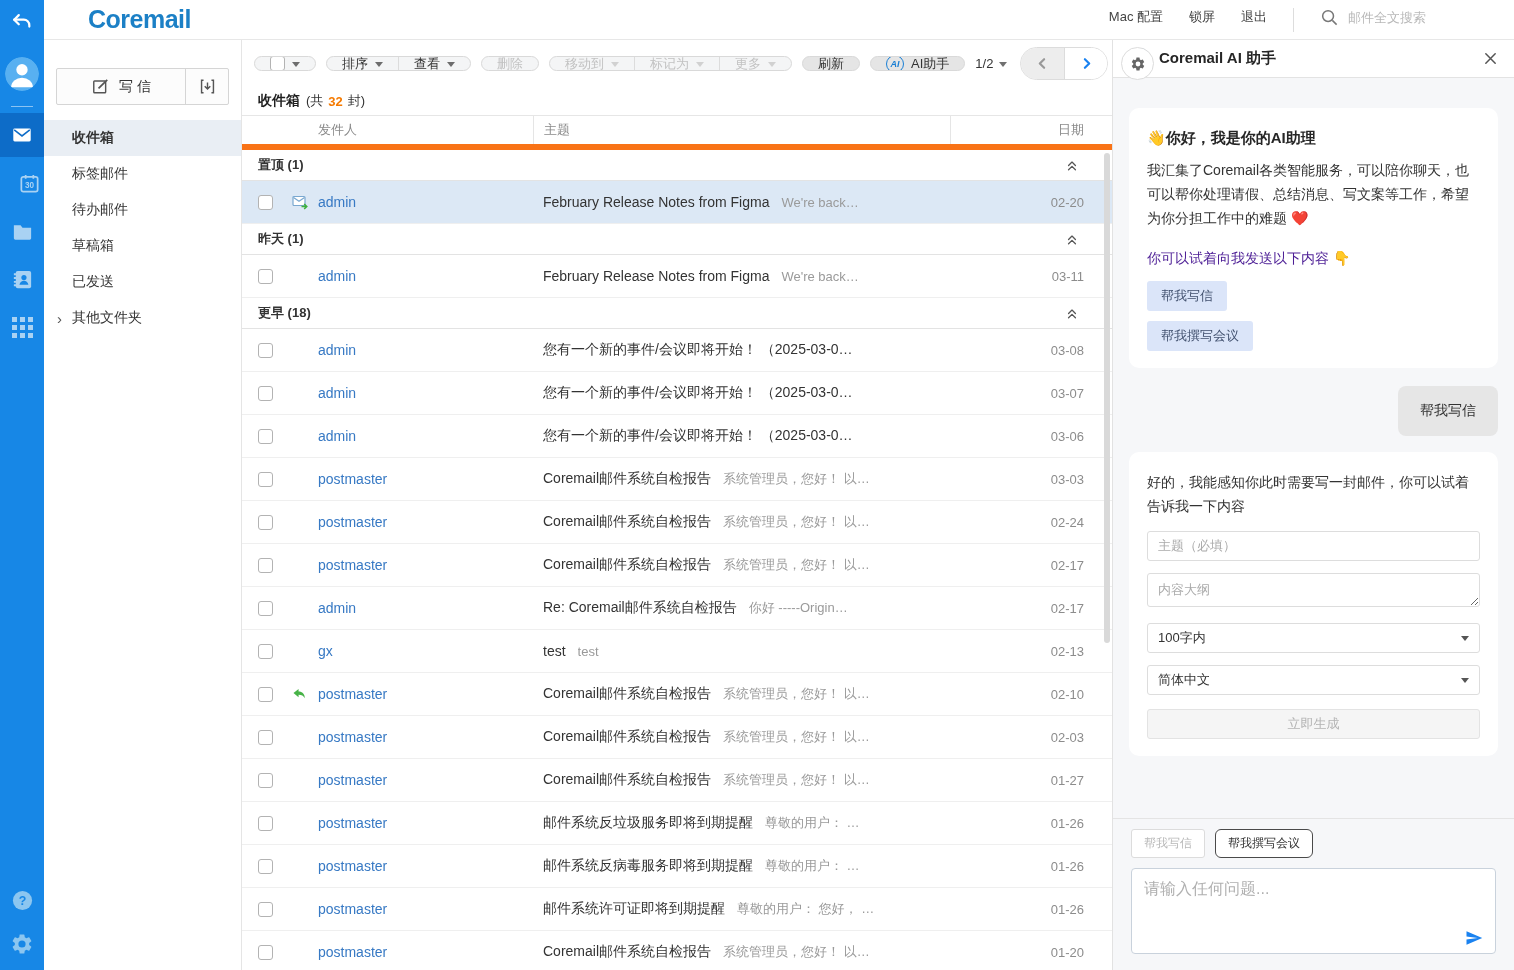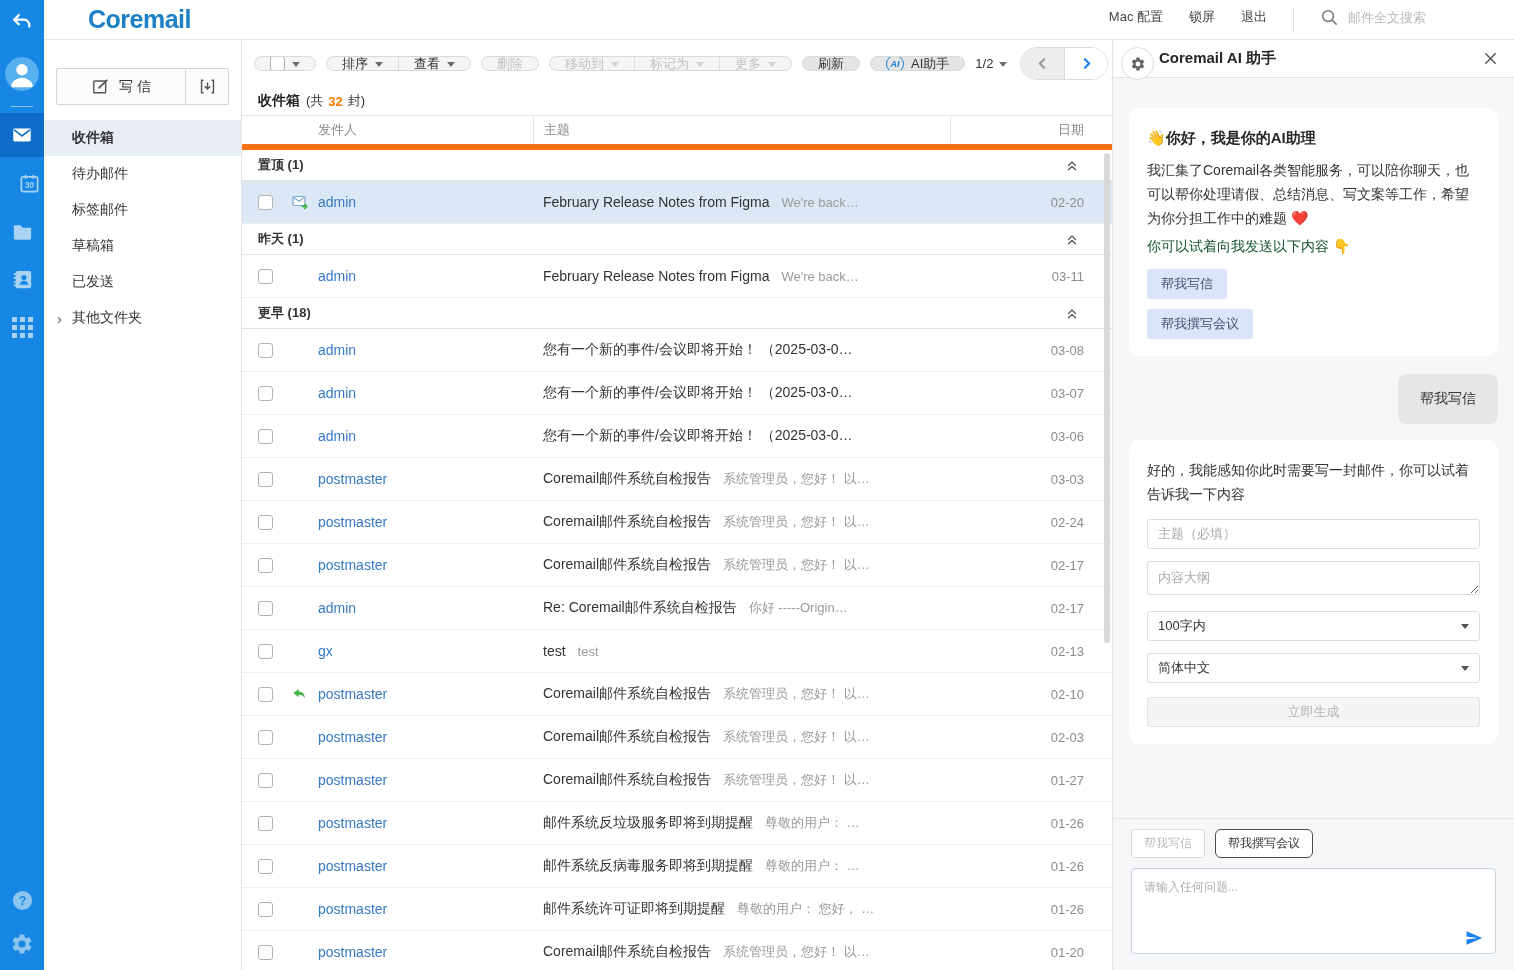--- a/index.html
+++ b/index.html
@@ -85,39 +85,39 @@
   .ai-pane { width:401px; flex-shrink:0; background:#f6f7f9; display:flex; flex-direction:column; }
   .ai-hdr { height:38px; flex-shrink:0; background:#fff; border-bottom:1px solid #e3e3e3; display:flex; align-items:center; padding:0 16px; gap:9px; }
   .ai-logo { width:21px; height:21px; border:2px solid #1a7fd4; border-radius:50%; color:#1a7fd4; font-weight:bold; font-style:italic; font-size:10px; display:flex; align-items:center; justify-content:center; flex-shrink:0; }
   .ai-logo.sm { width:18px; height:18px; border-width:1.5px; font-size:9px; }
   .ai-title { font-size:15px; font-weight:bold; color:#262626; }
   .ai-close { margin-left:auto; cursor:pointer; display:flex; }
   .chat { flex:1; min-height:0; overflow:hidden; padding:30px 16px 16px; display:flex; flex-direction:column; }
   .card { background:#fff; border-radius:10px; padding:17px 18px; }
   .welcome-heading { font-size:15px; font-weight:bold; color:#262626; margin:4px 0 10px; }
   .welcome-body { font-size:14px; color:#333; line-height:1.72; }
-  .welcome-prompt { font-size:14px; color:#14532d; margin-top:8px; }
+  .welcome-prompt { font-size:14px; color:#4c1d95; margin-top:20px; }
   .chips { display:flex; flex-direction:column; align-items:flex-start; gap:10px; margin-top:13px; }
   .chip { background:#dbe5f9; color:#41506e; font-size:13px; padding:6px 14px; border-radius:3px; cursor:pointer; }
   .user-bubble { align-self:flex-end; margin-top:18px; background:#e6e6e6; border-radius:8px; padding:16px 22px; font-size:14px; color:#333; }
   .reply-card { margin-top:16px; }
   .reply-text { font-size:14px; color:#333; line-height:1.7; margin:2px 0 4px; }
   .field { margin-top:12px; }
   .txt { width:100%; height:30px; border:1px solid #ddd; border-radius:3px; padding:0 10px; font-size:13px; color:#333; outline:none; background:#fff; font-family:inherit; }
   .txt::placeholder { color:#aaa; }
   textarea.txt { height:34px; padding:7px 10px; resize:vertical; }
   .select { height:30px; border:1px solid #ddd; border-radius:3px; display:flex; align-items:center; justify-content:space-between; padding:0 10px; font-size:13px; color:#333; background:#fff; cursor:pointer; }
   .select .caret { border-top-color:#555; opacity:1; }
   .gen-btn { width:100%; height:30px; background:#f5f5f5; border:1px solid #e3e3e3; border-radius:3px; color:#b3b3b3; font-size:13px; margin-top:14px; cursor:default; font-family:inherit; }
   .ai-footer { flex-shrink:0; border-top:1px solid #e4e4e4; padding:10px 18px 12px; }
   .quick-row { display:flex; gap:10px; margin-bottom:10px; }
   .qbtn { font-size:12px; padding:5px 12px; border-radius:3px; background:#fff; border:1px solid #dcdcdc; color:#b9b9b9; cursor:pointer; font-family:inherit; }
   .qbtn.enabled { border:1px solid #4a4a4a; color:#333; border-radius:6px; }
   .input-wrap { position:relative; }
-  .input-wrap textarea { width:100%; height:86px; border:1px solid #c9d2dc; border-radius:4px; padding:10px 12px; font-size:12px; resize:none; outline:none; color:#333; background:#fff; font-family:inherit; }
+  .input-wrap textarea { width:100%; height:86px; border:1px solid #c9d2dc; border-radius:4px; padding:10px 12px; font-size:16px; resize:none; outline:none; color:#333; background:#fff; font-family:inherit; }
   .input-wrap textarea::placeholder { color:#b0b0b0; }
   .send-icon { position:absolute; right:12px; bottom:11px; cursor:pointer; display:flex; }
 </style>
 </head>
 <body>
 
 <div class="app">
 
   <aside class="rail">
     <span class="rail-btn">
@@ -228,24 +228,24 @@
                   <path d="M12 7v8M8.5 11.8 12 15.3l3.5-3.5"></path>
                 </svg>
               </span>
           </span>
         </div>
         <div>
             <div class="nav-item active">
               <span>收件箱</span>
             </div>
             <div class="nav-item">
+              <span>标签邮件</span>
+            </div>
+            <div class="nav-item">
               <span>待办邮件</span>
-            </div>
-            <div class="nav-item">
-              <span>标签邮件</span>
             </div>
             <div class="nav-item">
               <span>草稿箱</span>
             </div>
             <div class="nav-item">
               <span>已发送</span>
             </div>
             <div class="nav-item">
               <span class="chev">›</span>
               <span>其他文件夹</span>

